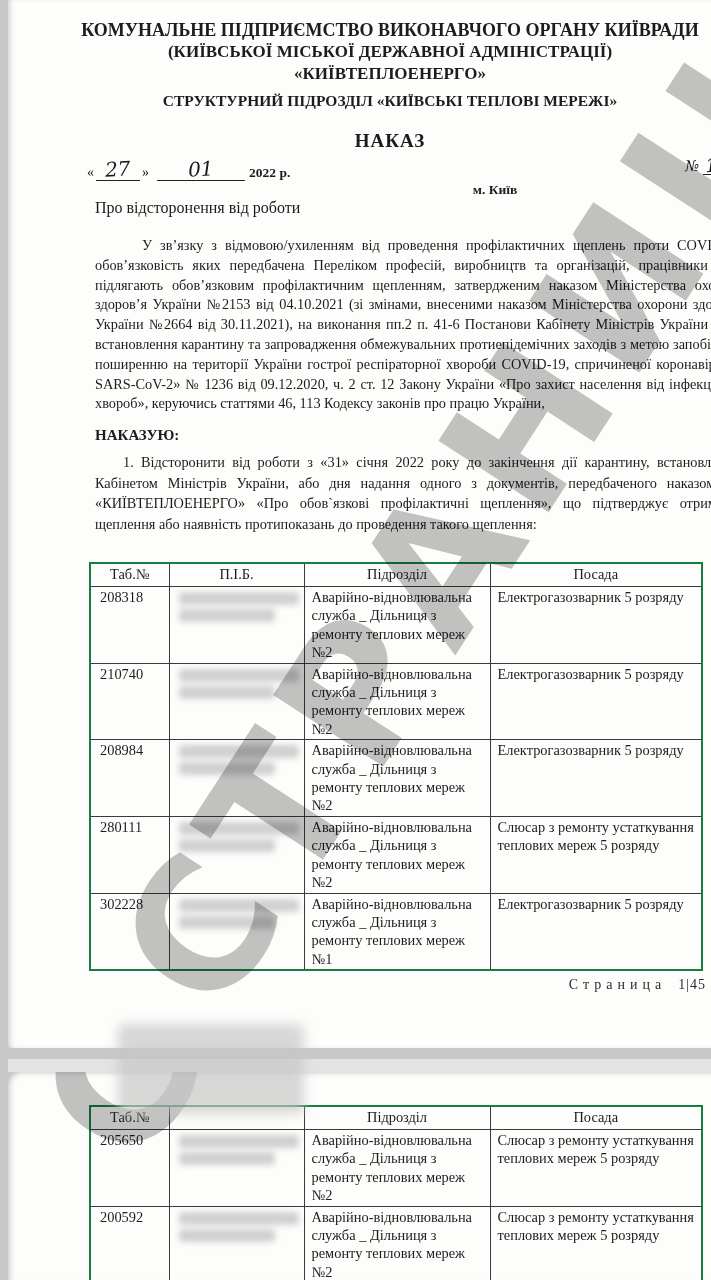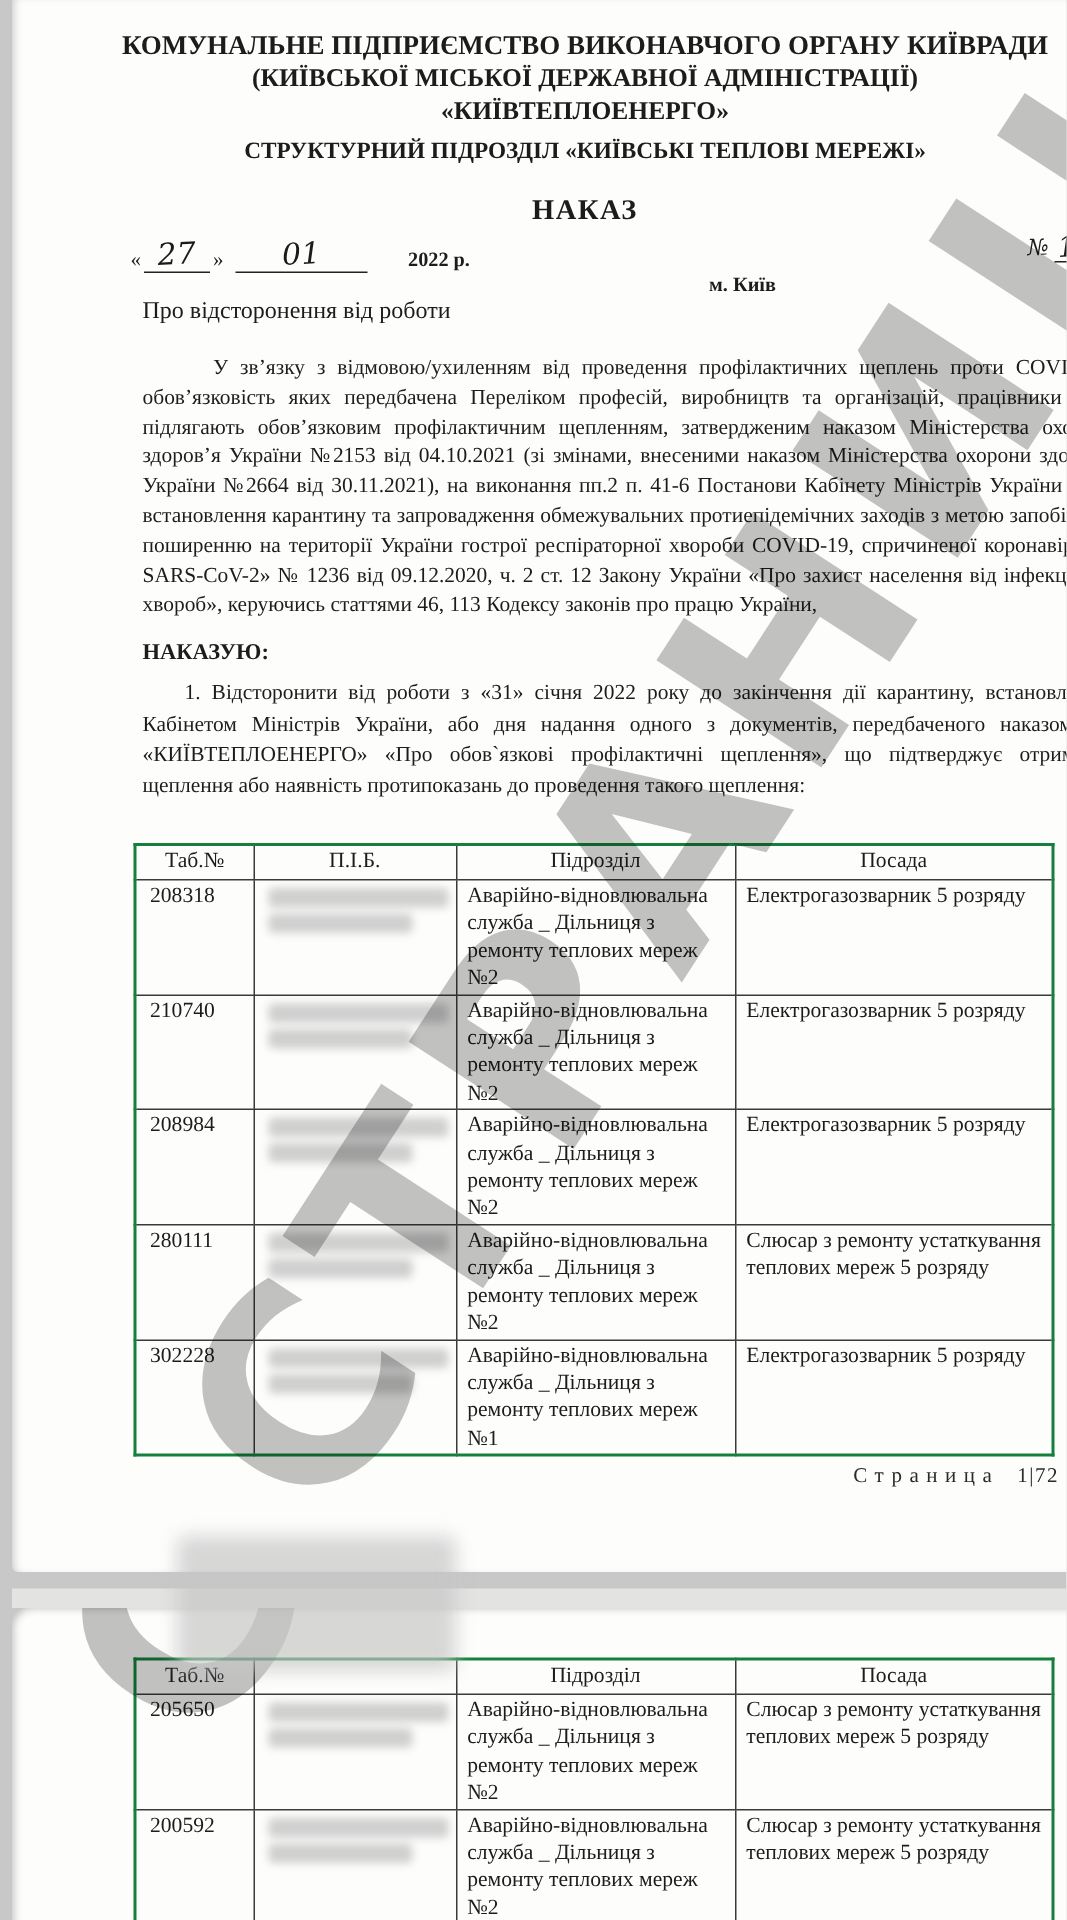--- a/index.html
+++ b/index.html
@@ -33,21 +33,21 @@
   .org3{top:64px;font-size:17px;}
   .subdiv{top:92px;font-size:15.5px;}
   .doc-title{top:130px;font-size:19px;letter-spacing:1px;}
 
   
   .date-row{position:absolute;top:154px;left:79px;width:690px;height:32px;font-size:14px;}
   .d-left{position:absolute;left:0;top:6px;}
   .blank{display:inline-block;border-bottom:1.3px solid #222;text-align:center;vertical-align:bottom;}
   .blank-day{width:44px;margin:0 2px;}
   .blank-month{width:88px;margin-left:8px;}
-  .year{margin-left:27px;font-weight:700;font-size:13.5px;}
+  .year{margin-left:4px;font-weight:700;font-size:13.5px;}
   .hand{font-family:"DejaVu Serif",serif;font-style:italic;font-size:20px;line-height:18px;
         display:inline-block;transform:rotate(-3deg);color:#1a1a1a;}
   .city{position:absolute;left:348px;top:28px;width:120px;text-align:center;font-weight:700;font-size:13.5px;}
   .doc-num{position:absolute;left:598px;top:0;white-space:nowrap;}
   .doc-num .no-sign{font-size:15px;transform:rotate(-2deg);}
   .num-val{min-width:96px;border-bottom:1.4px solid #222;}
   .num-val .hand{font-size:19px;}
 
   .subject{position:absolute;top:199px;left:87px;font-size:16px;}
 
@@ -170,21 +170,21 @@
             <div class="redact r2"></div>
           </td>
       <td>Аварійно-відновлювальна служба _ Дільниця з ремонту теплових мереж №1</td>
       <td>Електрогазозварник 5 розряду</td>
     </tr>
   </tbody>
     </table>
 
   <div class="footer">
     <span class="f-label">Страница</span>
-    <span class="f-page">1|72</span>
+    <span class="f-page">1|45</span>
   </div>
 </div>
 
 <div class="gap-light"></div>
 
 <div class="page page2">
   <div class="watermark wm2">СТРАНИЦА</div>
 
   <table class="doc-table t2">
     <colgroup>

